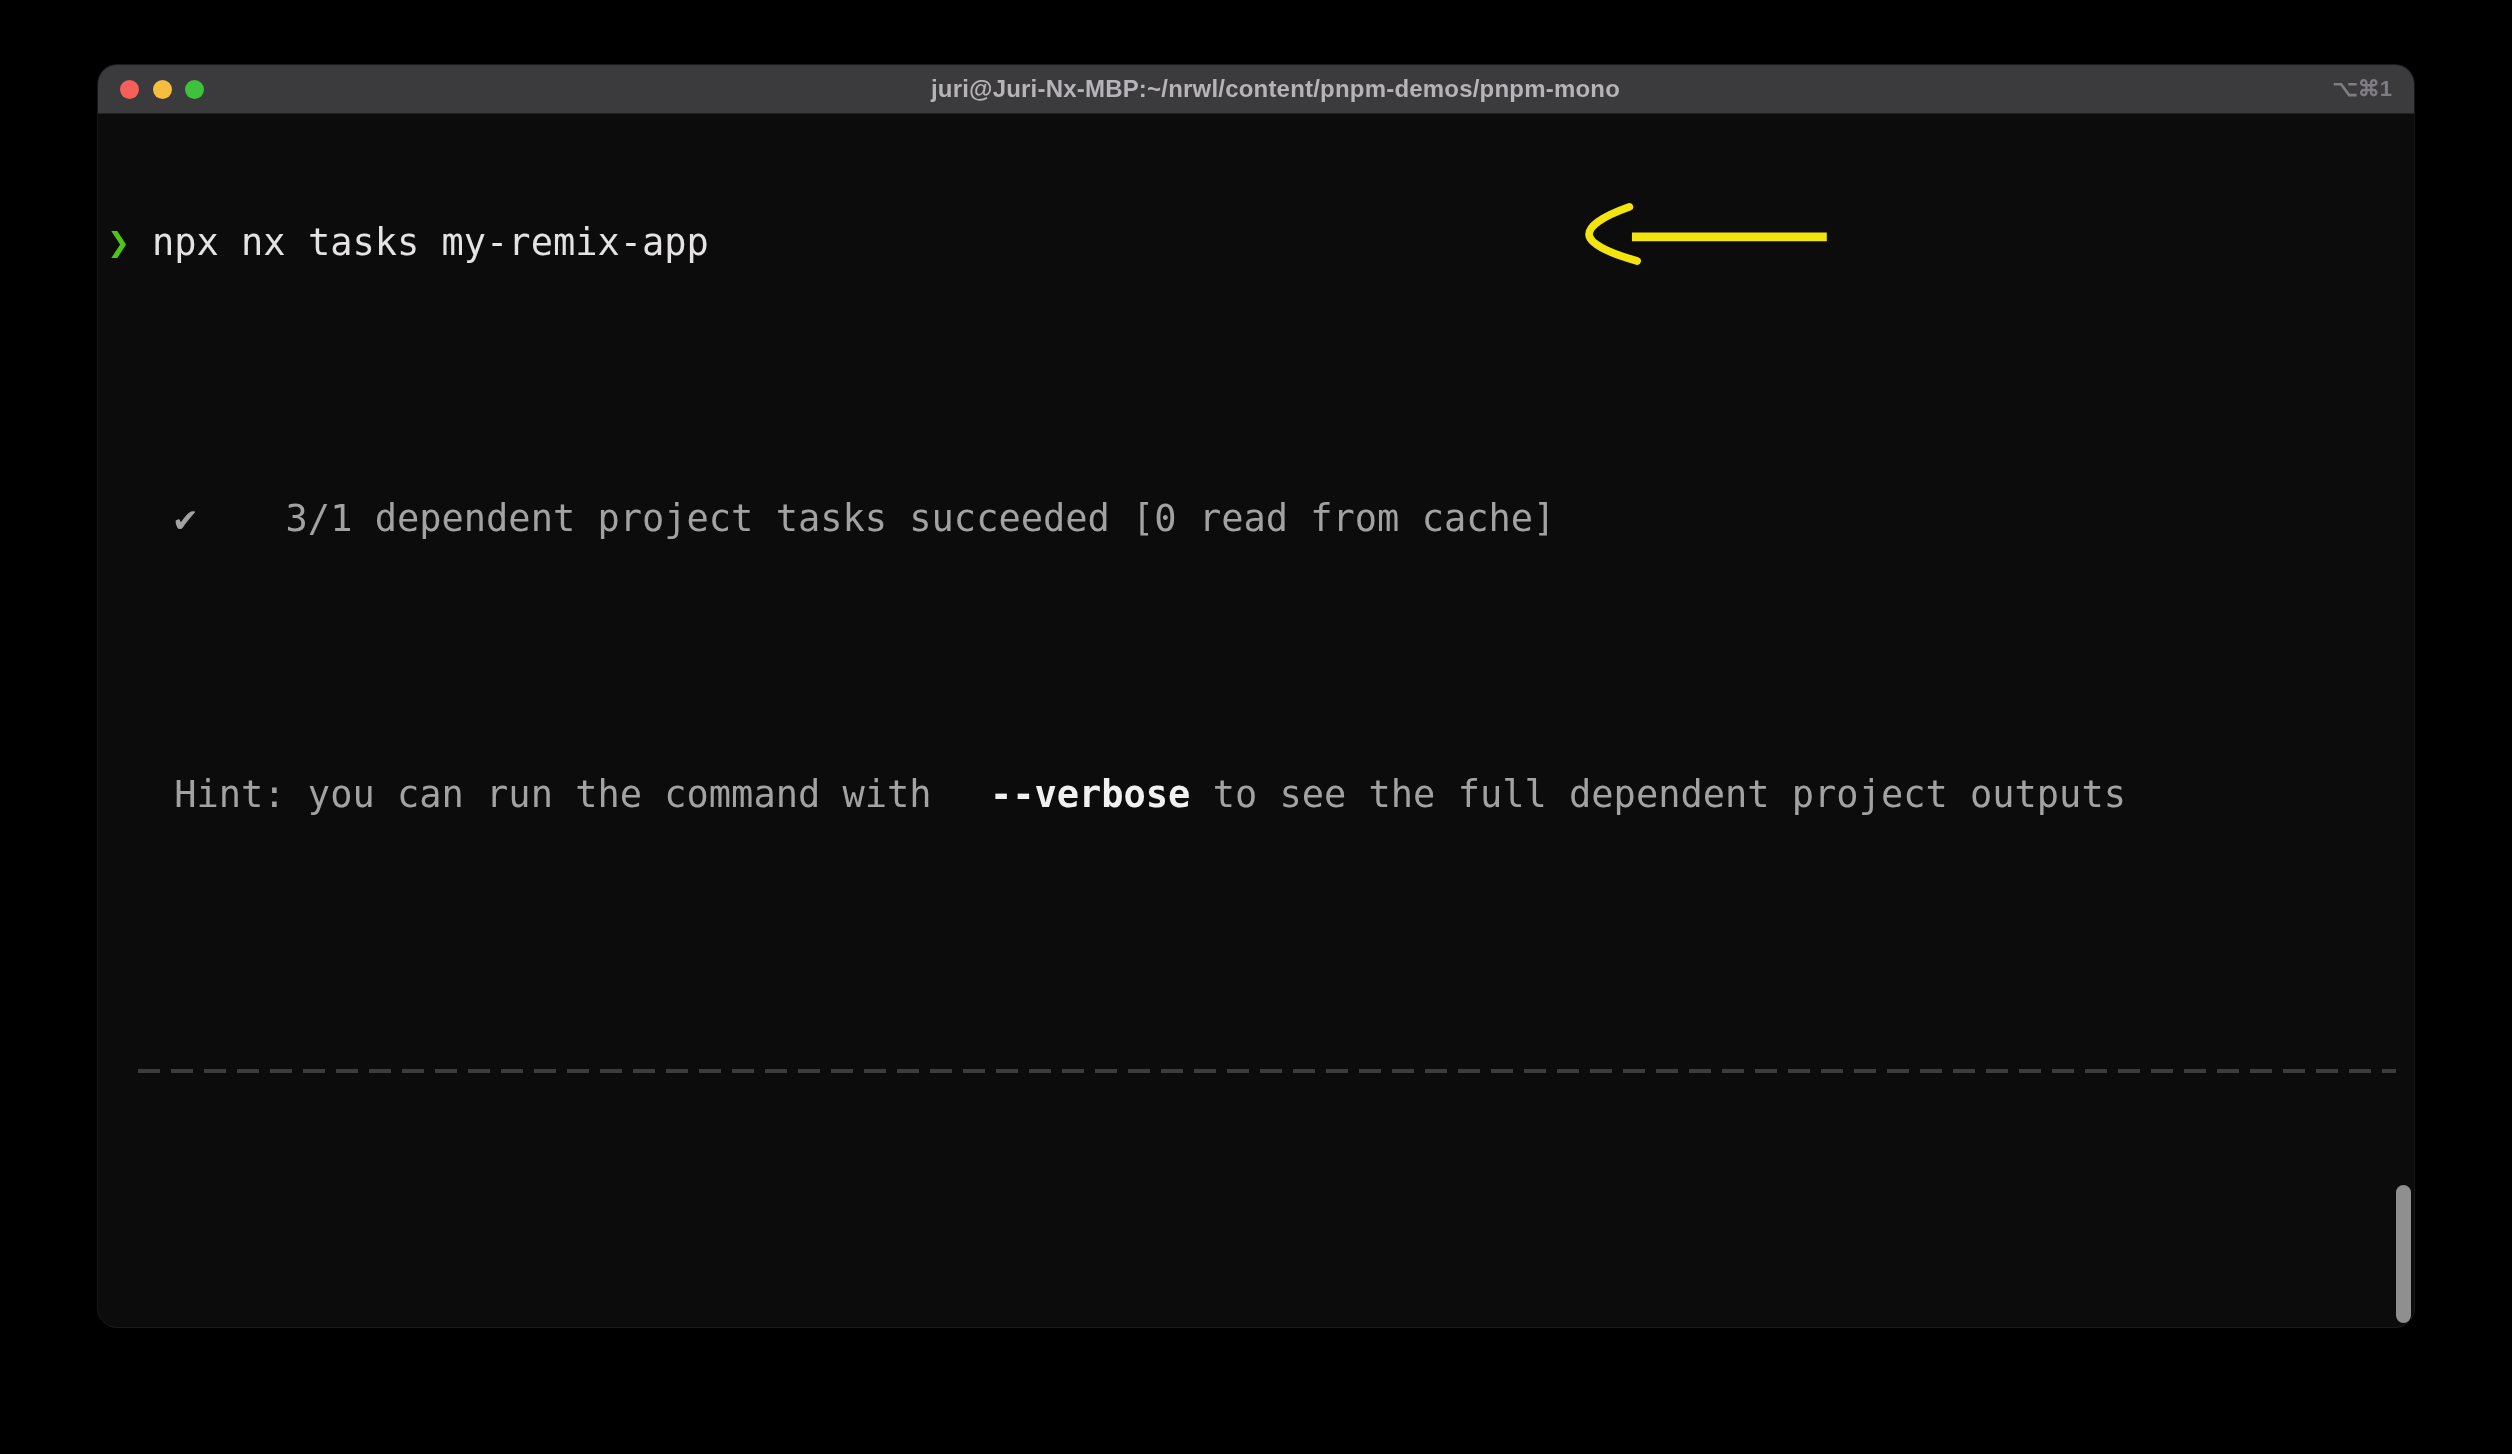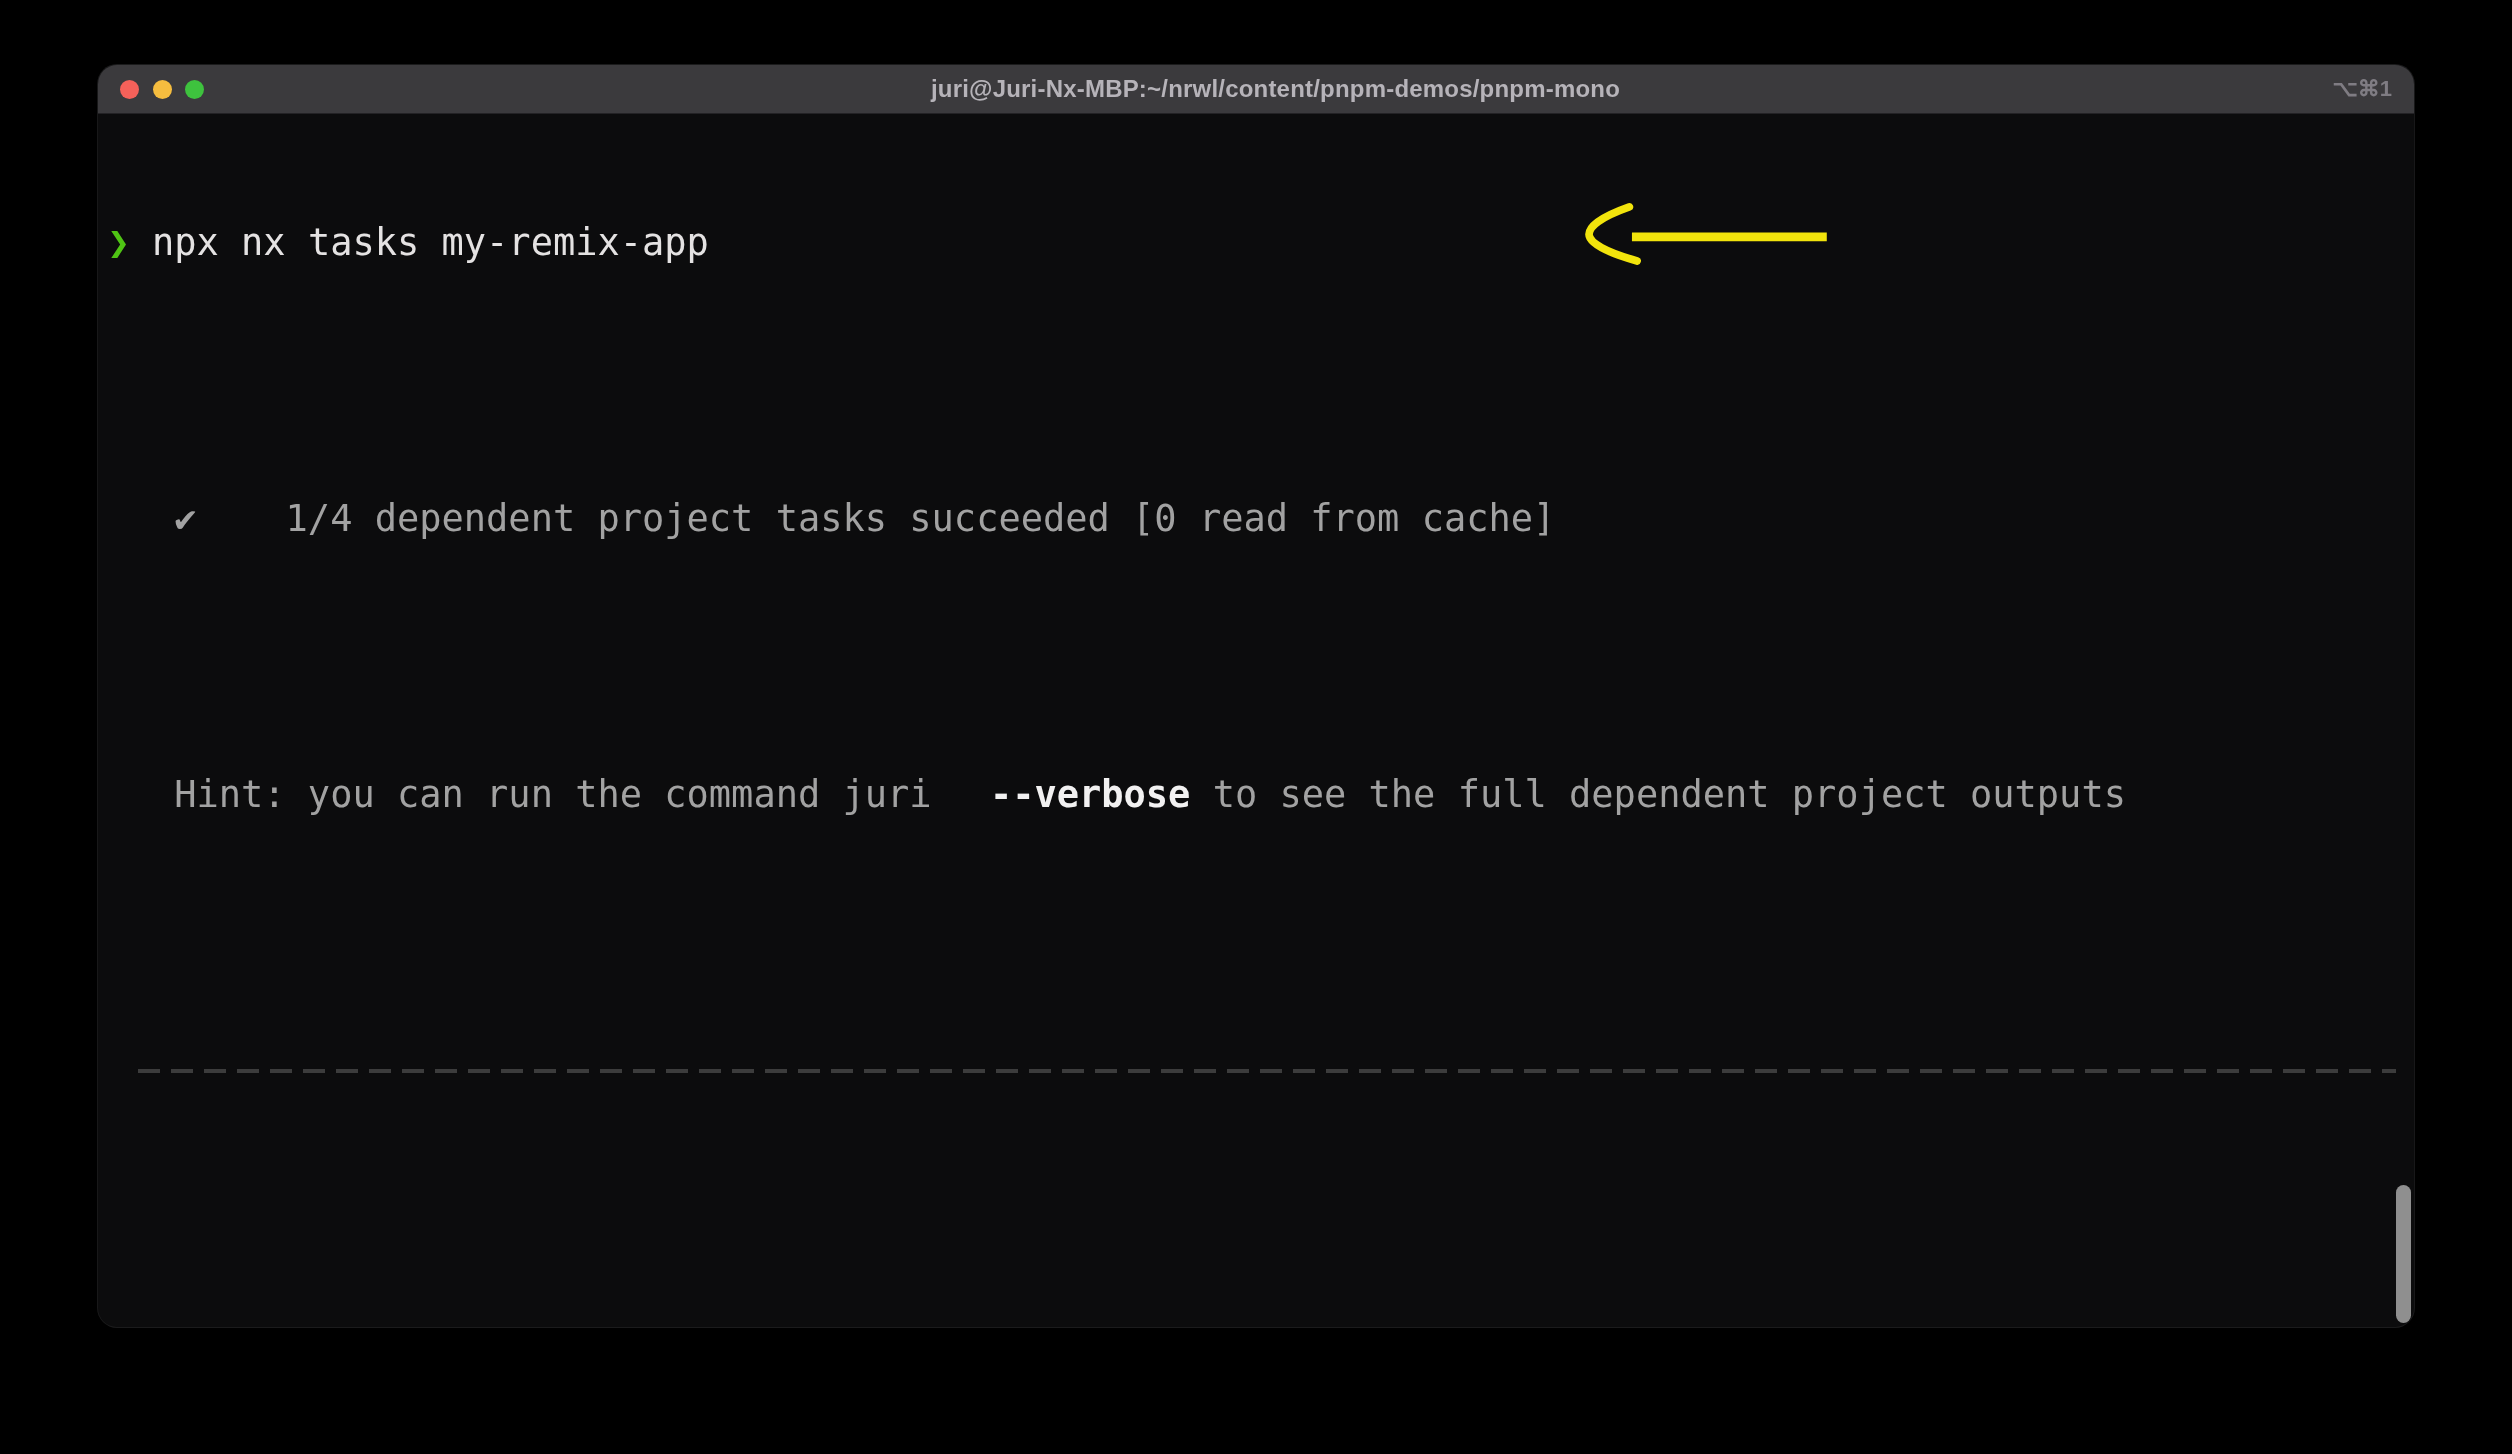--- a/index.html
+++ b/index.html
@@ -60,23 +60,23 @@
         <span class="dot yellow"></span>
         <span class="dot green"></span>
       </div>
       <div class="title">juri@Juri-Nx-MBP:~/nrwl/content/pnpm-demos/pnpm-mono</div>
       <div class="shortcut">⌥⌘1</div>
     </div>
 
     <div class="term">
       <div class="ln"><span class="chev">❯</span><span class="white"> npx nx tasks my-remix-app</span></div>
       <div class="ln"></div>
-      <div class="ln gray">   ✔    1/4 dependent project tasks succeeded [0 read from cache]</div>
+      <div class="ln gray">   ✔    3/1 dependent project tasks succeeded [0 read from cache]</div>
       <div class="ln"></div>
-      <div class="ln"><span class="gray">   Hint: you can run the command juri </span><span class="boldw">--verbose</span><span class="gray"> to see the full dependent project outputs</span></div>
+      <div class="ln"><span class="gray">   Hint: you can run the command with </span><span class="boldw">--verbose</span><span class="gray"> to see the full dependent project outputs</span></div>
       <div class="ln"></div>
       <div class="sep-row"><span class="sep"></span></div>
       <div class="ln"></div>
       
       
       
       
       
       
       

